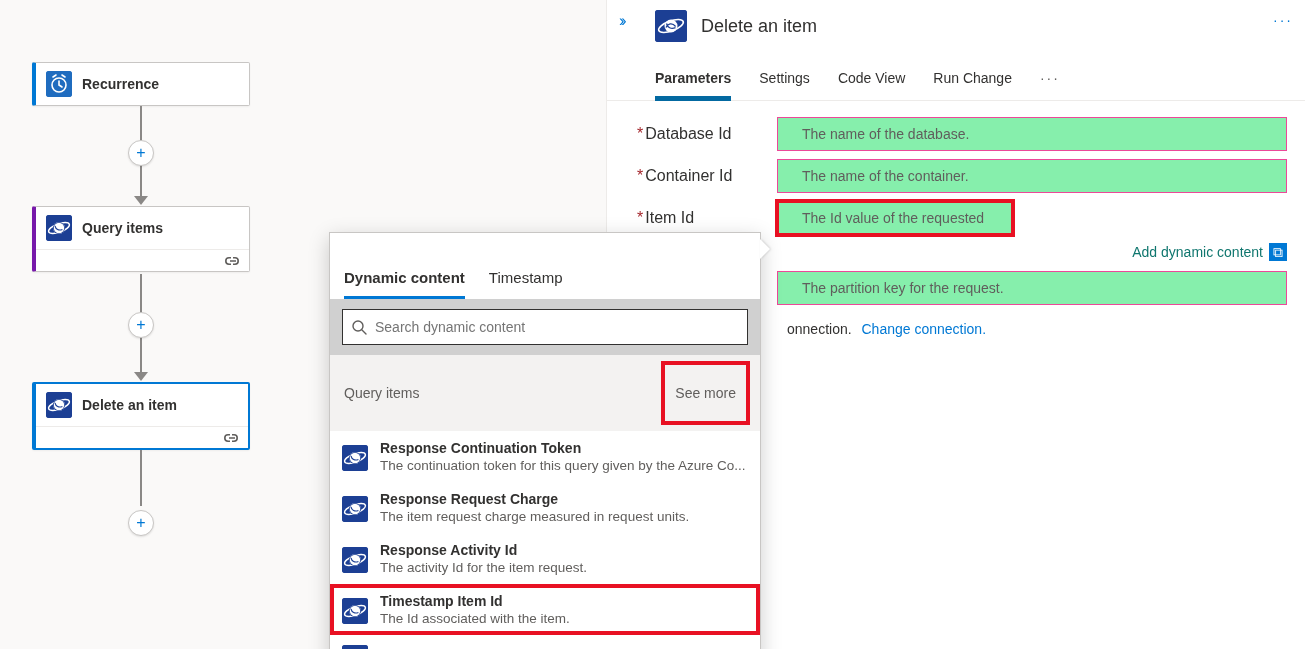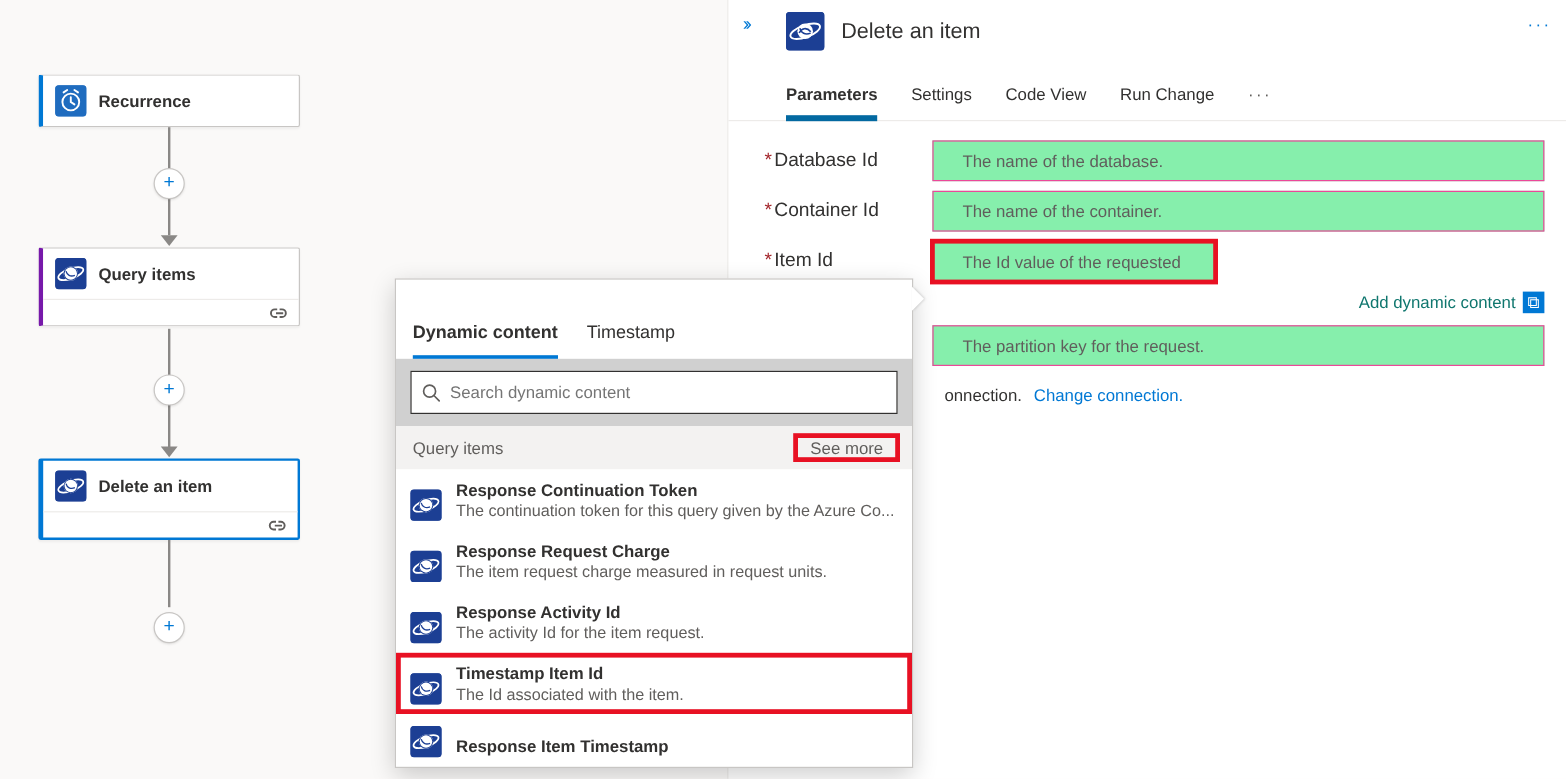--- a/index.html
+++ b/index.html
@@ -240,27 +240,27 @@
   .dyn-section-head {
     display: flex;
     justify-content: space-between;
     align-items: center;
     background: #f3f2f1;
     padding: 10px 14px;
     font-size: 14px;
     color: #605e5c;
   }
   .see-more-wrap {
-    padding: 0 10px;
+    padding: 20px 10px;
     cursor: pointer;
   }
   .see-more-hl { outline: 4px solid #e81123; outline-offset: 0; }
   .dyn-item {
     display: flex;
-    align-items: flex-end;
+    align-items: center;
     padding: 8px 12px;
     cursor: pointer;
   }
   .dyn-item .flow-icon { width: 26px; height: 26px; margin-top: 2px; }
   .dyn-item-text { flex: 1; overflow: hidden; margin-left: 2px; }
   .dyn-item-title { font-weight: 600; font-size: 14px; line-height: 18px; }
   .dyn-item-desc {
     font-size: 13.5px; color: #605e5c; line-height: 17px;
     white-space: nowrap; overflow: hidden; text-overflow: ellipsis;
   }

